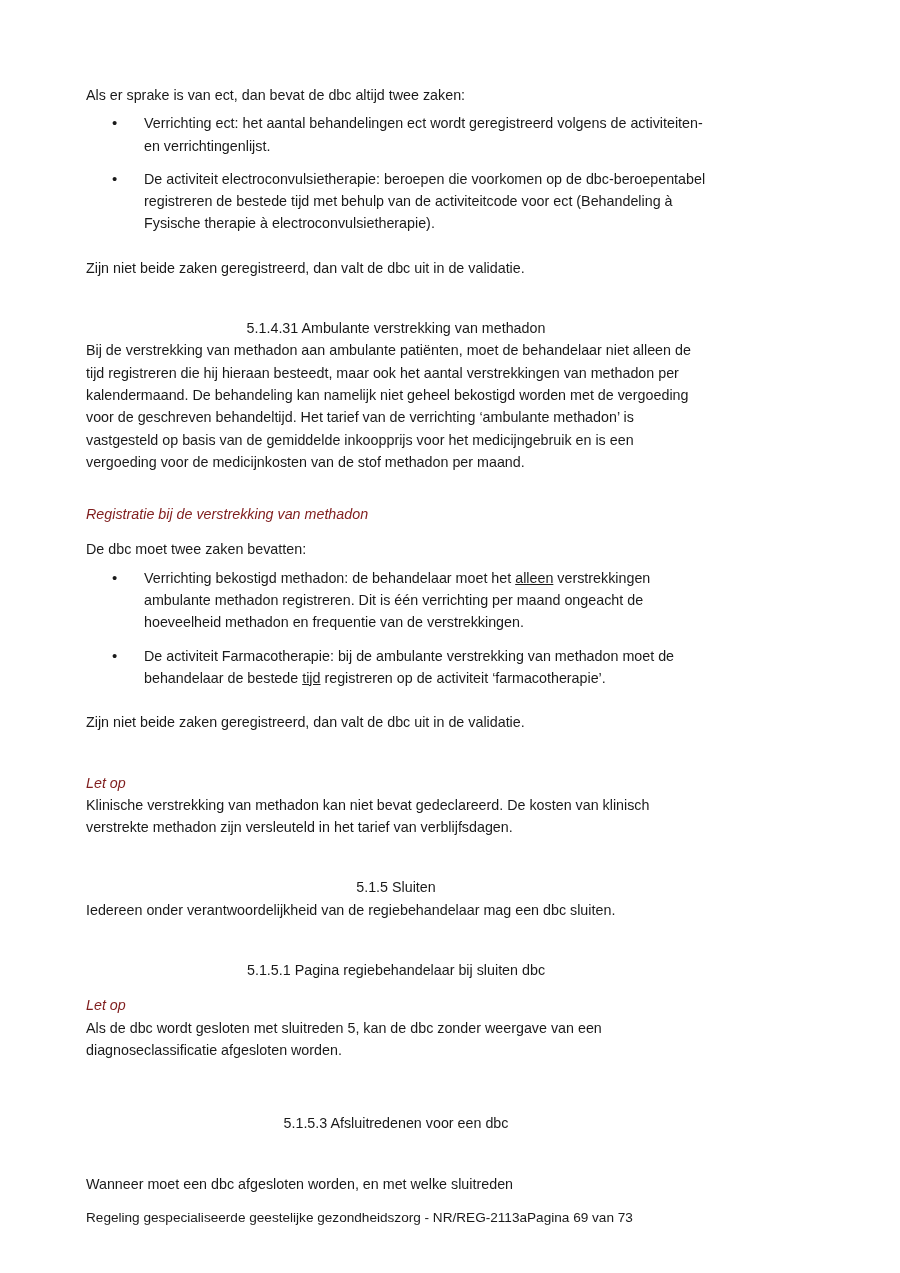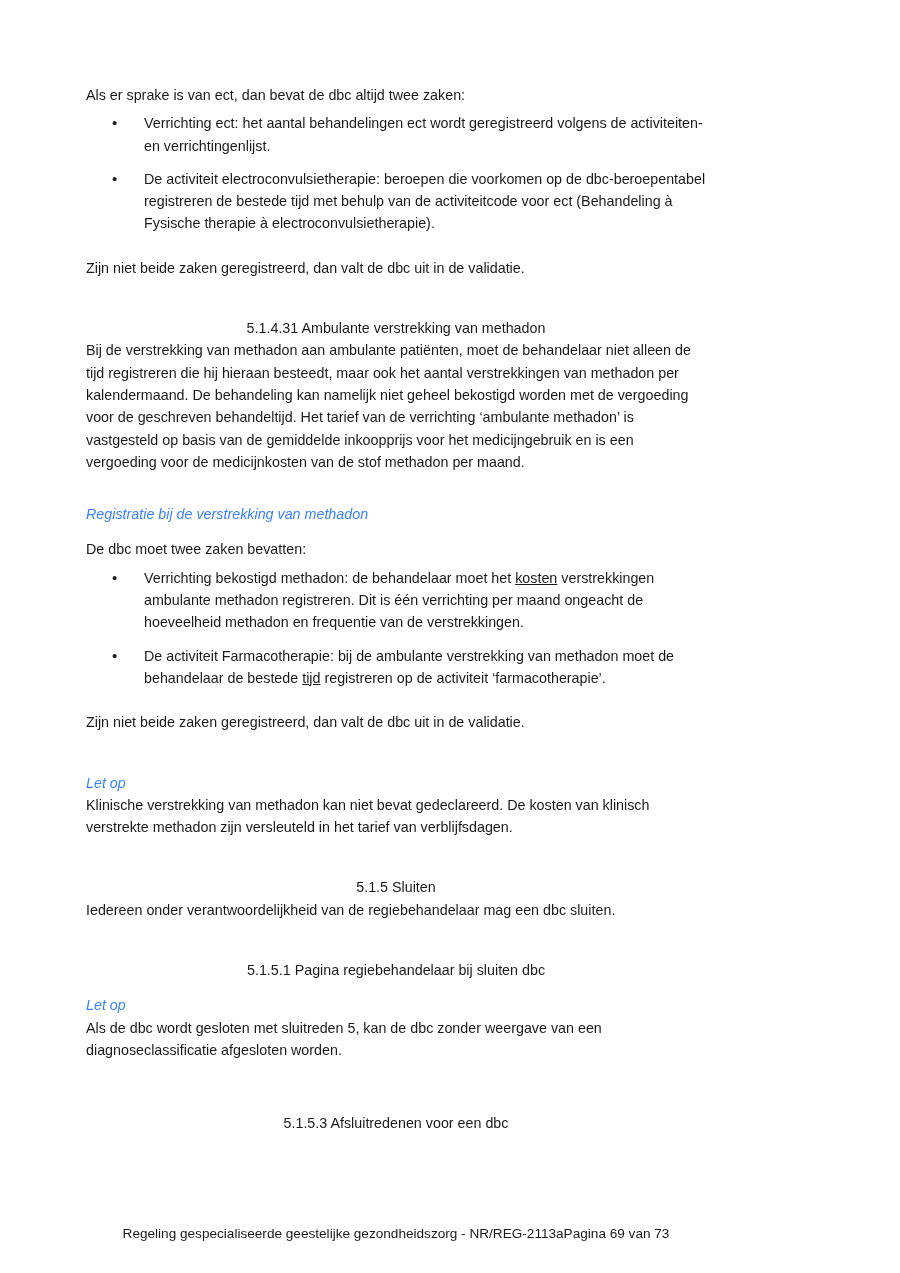--- a/index.html
+++ b/index.html
@@ -63,32 +63,32 @@
     font-size: 14.3px;
     line-height: 22.3px;
     color: #1a1a1a;
     margin: 0;
     text-align: center;
   }
   .italic {
     font-style: italic;
     font-size: 14.3px;
     line-height: 22.3px;
-    color: #3b82f6;
+    color: #7f1d1d;
     margin: 0;
   }
   .underline { text-decoration: underline; }
 
   .footer {
     position: absolute;
     left: 86px;
     right: 86px;
-    bottom: 32px;
+    bottom: 48px;
     display: flex;
-    justify-content: center;
+    justify-content: flex-start;
     align-items: baseline;
     font-size: 13.6px;
     color: #1a1a1a;
   }
   .footer-right { white-space: nowrap; }
 </style>
 </head>
 <body>
 
 <div class="page">
@@ -119,21 +119,21 @@
 
   <p class="italic">Registratie bij de verstrekking van methadon</p>
 
   <div class="spacer-sm"></div>
 
   <p class="body-text para">De dbc moet twee zaken bevatten:</p>
 
   <ul class="bullets">
     <li>
       <span class="bullet-dot">•</span>
-      <span>Verrichting bekostigd methadon: de behandelaar moet het </span><span class="underline">kosten</span><span> verstrekkingen ambulante methadon registreren. Dit is één verrichting per maand ongeacht de hoeveelheid methadon en frequentie van de verstrekkingen.</span>
+      <span>Verrichting bekostigd methadon: de behandelaar moet het </span><span class="underline">alleen</span><span> verstrekkingen ambulante methadon registreren. Dit is één verrichting per maand ongeacht de hoeveelheid methadon en frequentie van de verstrekkingen.</span>
     </li>
     <li>
       <span class="bullet-dot">•</span>
       <span>De activiteit Farmacotherapie: bij de ambulante verstrekking van methadon moet de behandelaar de bestede </span><span class="underline">tijd</span><span> registreren op de activiteit ‘farmacotherapie’.</span>
     </li>
   </ul>
 
   <div class="spacer-md"></div>
 
   <p class="body-text para">Zijn niet beide zaken geregistreerd, dan valt de dbc uit in de validatie.</p>
@@ -157,19 +157,20 @@
   <p class="italic">Let op</p>
   <p class="body-text para">Als de dbc wordt gesloten met sluitreden 5, kan de dbc zonder weergave van een diagnoseclassificatie afgesloten worden.</p>
 
   <div class="spacer-xl"></div>
   <div class="spacer-sm"></div>
 
   <p class="heading">5.1.5.3 Afsluitredenen voor een dbc</p>
 
   <div class="spacer-xl"></div>
 
+  <p class="body-text para">Wanneer moet een dbc afgesloten worden, en met welke sluitreden</p>
 
   <div class="footer">
     <span class="footer-left">Regeling gespecialiseerde geestelijke gezondheidszorg - NR/REG-2113a</span>
     <span class="footer-right">Pagina 69 van 73</span>
   </div>
 
 </div>
 
 </body></html>

